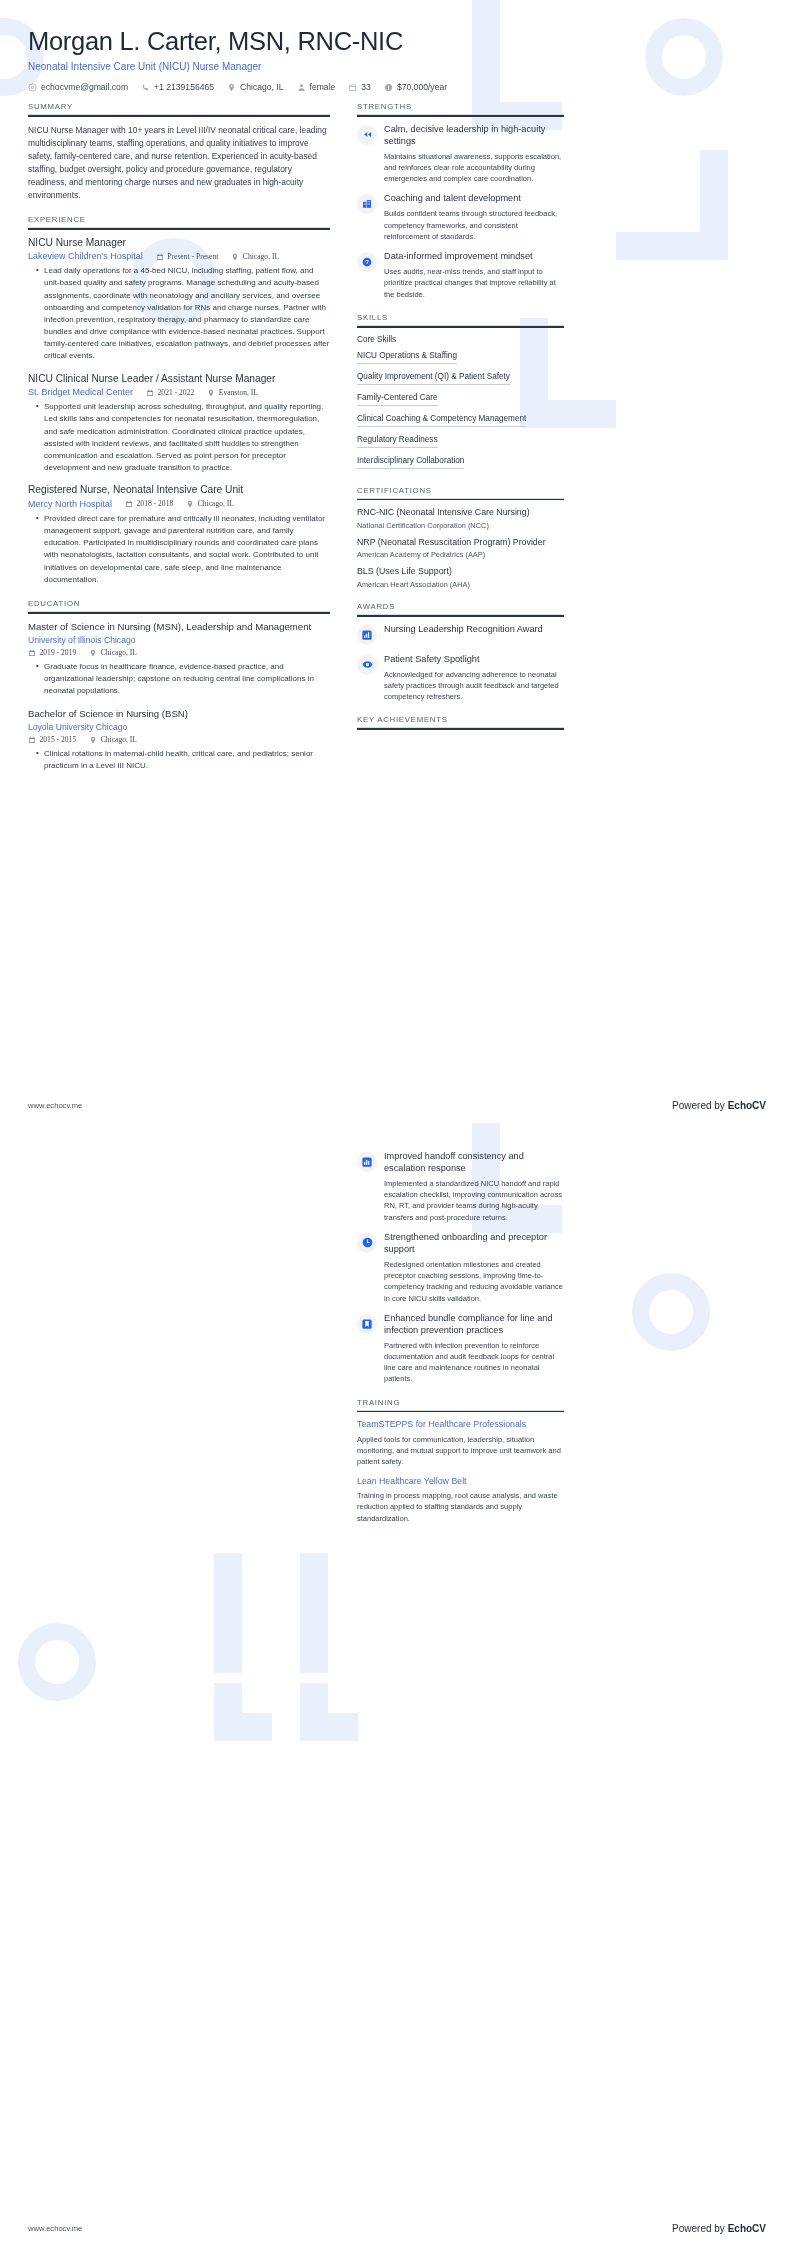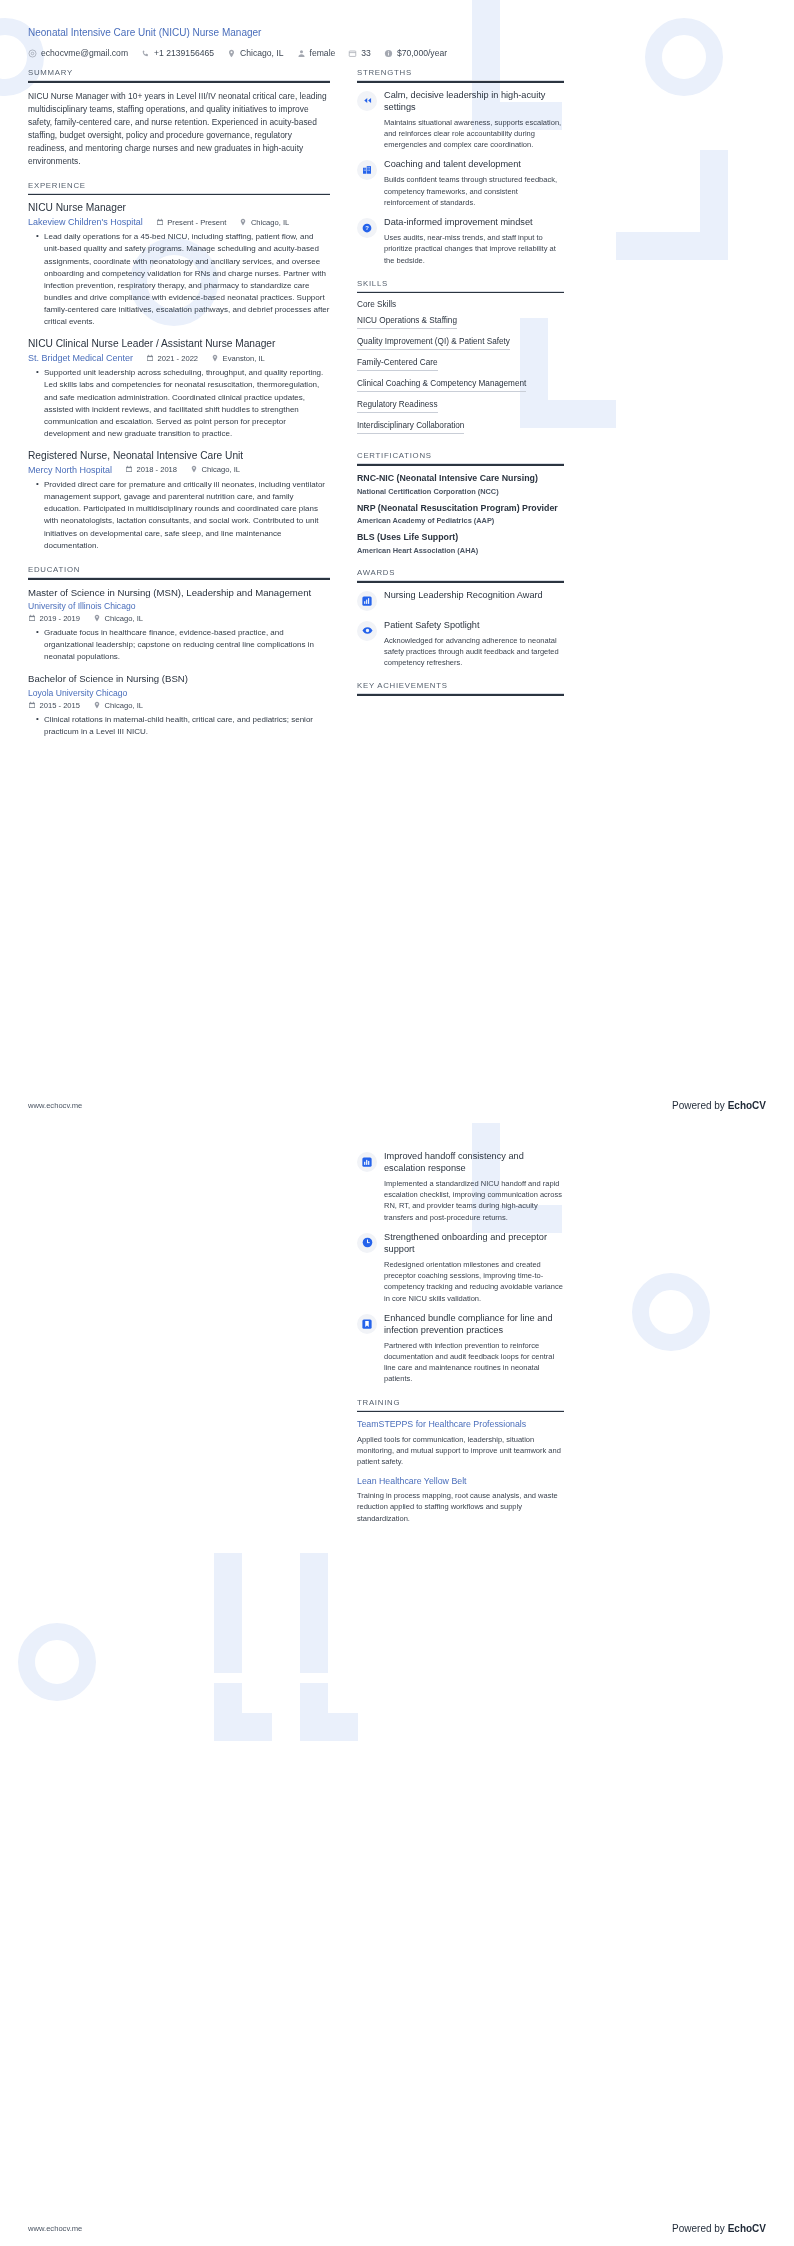--- a/index.html
+++ b/index.html
@@ -67,21 +67,21 @@
   }
   .sec-rule { height: 1.7px; background: #2b3440; margin-bottom: 7px; }
 
   .summary-text { font-size: 8.4px; line-height: 1.55; color: #333c48; }
   .summary-text p { margin: 0; }
 
   .job { margin-bottom: 10px; }
   .job-title { font-size: 10.2px; color: #2b3440; margin-bottom: 2px; line-height:1.25; }
   .job-meta { display:flex; align-items:center; flex-wrap:wrap; gap:0; margin-bottom: 4px; }
   .job-company { font-size: 9px; color: #4a6ebb; margin-right: 13px; }
-  .meta-chip { display:inline-flex; align-items:flex-start; font-size: 7.6px; color:#414a57; margin-right: 13px; white-space:nowrap; }
+  .meta-chip { display:inline-flex; align-items:flex-end; font-size: 7.6px; color:#414a57; margin-right: 13px; white-space:nowrap;font-family:Liberation Serif, serif; }
   .meta-chip .ci { width:8px; height:8px; margin-right:3.5px; opacity:.7; display:inline-block; }
   .meta-chip .ci svg { display:block; width:8px; height:8px; }
   ul.bullets { margin: 0; padding-left: 10px; list-style: none; }
   ul.bullets li { font-size: 8px; line-height: 1.52; color:#333c48; position:relative; padding-left: 6px; margin-bottom:0; }
   ul.bullets li:before { content:"•"; position:absolute; left:-2px; top:-1px; color:#333c48; font-size:8px; }
 
   .edu { margin-bottom: 10px; }
   .edu-title { font-size: 9.6px; color:#2b3440; margin-bottom: 2px; line-height:1.3; }
   .edu-school { font-size: 8.6px; color:#4a6ebb; margin-bottom: 3px; }
 
@@ -94,21 +94,21 @@
   }
   .s-icon svg { display:block; }
   .s-body { flex: 1 1 auto; min-width: 0; }
   .s-title { font-size: 9.2px; color:#2b3440; line-height:1.3; margin-bottom: 3px; }
   .s-desc { font-size: 7.5px; color:#3c4450; line-height:1.5; }
 
   .skill-group-label { font-size: 8.2px; color:#2b3440; padding-bottom:3px; }
   .skill-row { font-size: 8.2px; color:#2b3440; padding: 4px 0 4px 0; }
   .skill-row .underline { display:inline-block; border-bottom: 1px solid #c9ced7; padding-bottom:3px; }
 
-  .cert { margin-bottom: 7px; font-weight: bold; }
+  .cert { margin-bottom: 7px; }
   .cert-name { font-size: 8.8px; color:#2b3440; line-height:1.32; }
   .cert-issuer { font-size: 7.4px; color:#4b5563; margin-top: 2px; }
 
   .train { margin-bottom: 8px; }
   .train-name { font-size: 8.8px; color:#4a6ebb; line-height:1.3; margin-bottom:3px; }
   .train-desc { font-size: 7.5px; color:#3c4450; line-height:1.5; }
 
   .footer {
     position:absolute; left:28px; right:28px; bottom: 12px;
     display:flex; justify-content:space-between; align-items:center;
@@ -127,20 +127,21 @@
   <div class="wm wm-ring" style="left:645px; top:18px; width:78px; height:78px;"></div>
   <div class="wm wm-bar" style="left:472px; top:0px; width:28px; height:130px;"></div>
   <div class="wm wm-bar" style="left:472px; top:102px; width:90px; height:28px;"></div>
   <div class="wm wm-bar" style="left:700px; top:150px; width:28px; height:110px;"></div>
   <div class="wm wm-bar" style="left:616px; top:232px; width:112px; height:28px;"></div>
   <div class="wm wm-bar" style="left:520px; top:318px; width:28px; height:110px;"></div>
   <div class="wm wm-bar" style="left:520px; top:400px; width:96px; height:28px;"></div>
 
   <div class="content">
     <div class="header">
+      <h1 class="name">Morgan L. Carter, MSN, RNC-NIC</h1>
       <div class="subtitle">Neonatal Intensive Care Unit (NICU) Nurse Manager</div>
       <div class="contact" id="contact-row">
           <span class="contact-item">
             <span class="ci">
               <svg viewBox="0 0 16 16" fill="none" stroke="#6b7280" stroke-width="1.3">
                 <circle cx="8" cy="8" r="6.3"></circle>
                 <circle cx="8" cy="8" r="2.3"></circle>
               </svg>
             </span>
             <span>echocvme@gmail.com</span>
@@ -558,21 +559,21 @@
         <div class="sec">
           <div class="sec-title">TRAINING</div>
           <div class="sec-rule"></div>
           <div id="training-list">
               <div class="train">
                 <div class="train-name">TeamSTEPPS for Healthcare Professionals</div>
                 <div class="train-desc">Applied tools for communication, leadership, situation monitoring, and mutual support to improve unit teamwork and patient safety.</div>
               </div>
               <div class="train">
                 <div class="train-name">Lean Healthcare Yellow Belt</div>
-                <div class="train-desc">Training in process mapping, root cause analysis, and waste reduction applied to staffing workflows and supply standardization.</div>
+                <div class="train-desc">Training in process mapping, root cause analysis, and waste reduction applied to staffing standards and supply standardization.</div>
               </div>
             </div>
         </div>
 
       </div>
     </div>
   </div>
 
   <div class="footer">
     <span>www.echocv.me</span>

